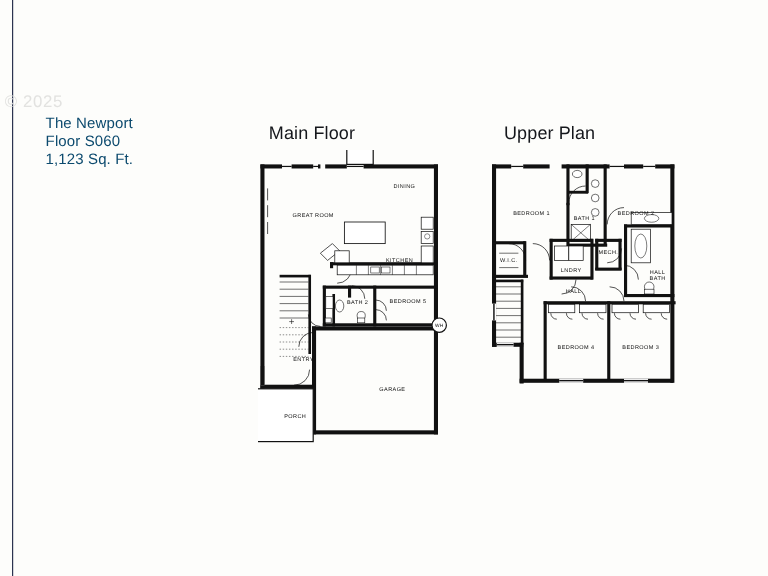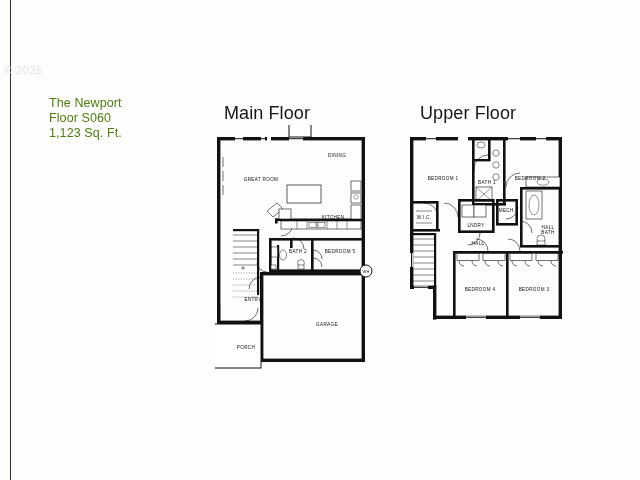--- a/index.html
+++ b/index.html
@@ -9,32 +9,31 @@
     font-family:"Liberation Sans", sans-serif;
     position:relative;
     overflow:hidden;
   }
   
   #left-rule{
     position:absolute;left:10px;top:0;width:1px;height:480px;
     background:#2b3350;
   }
   #copyright{
-    position:absolute;left:4px;top:64px;
-    font-size:11px;color:#e2e2e0;letter-spacing:.5px;
+    position:absolute;left:4px;top:76px;
+    font-size:14px;color:#e2e2e0;letter-spacing:.5px;
     white-space:nowrap;
   }
   #plan-title{
     position:absolute;left:38px;top:96px;
-    font-size:12.5px;line-height:15px;color:#4d7c0f;
+    font-size:12.5px;line-height:15px;color:#0c4a6e;
     letter-spacing:.1px;
-    margin-left:11px;
   }
   .floor-heading{
-    position:absolute;font-size:18px;color:#15171c;letter-spacing:.1px;
+    position:absolute;font-size:15px;color:#15171c;letter-spacing:.1px;
   }
   #main-heading{left:224px;top:103px;}
   #upper-heading{left:420px;top:103px;}
 
   .floor{position:absolute;}
   #main-floor{left:215px;top:125px;width:175px;height:250px;}
   #upper-floor{left:408px;top:125px;width:180px;height:220px;}
 
   .floor svg{display:block;}
 
@@ -65,21 +64,21 @@
 
 <div id="copyright">© 2025</div>
 
 <div id="plan-title">
   <div>The Newport</div>
   <div>Floor S060</div>
   <div>1,123 Sq. Ft.</div>
 </div>
 
 <div class="floor-heading" id="main-heading">Main Floor</div>
-<div class="floor-heading" id="upper-heading">Upper Floor</div>
+<div class="floor-heading" id="upper-heading">Upper Plan</div>
 
 <div class="floor" id="main-floor">
 <svg width="175" height="250" viewBox="0 0 175 250" xmlns="http://www.w3.org/2000/svg">
   <g fill="none" stroke="#111">
 
     <rect x="2" y="12" width="18" height="3.4" fill="#111" stroke="none"></rect>
     <rect x="28" y="12" width="18" height="3.4" fill="#111" stroke="none"></rect>
     <rect x="50" y="12" width="2" height="3.4" fill="#111" stroke="none"></rect>
     <rect x="56" y="12" width="18" height="3.4" fill="#111" stroke="none"></rect>
     <rect x="88" y="12" width="62" height="3.4" fill="#111" stroke="none"></rect>

